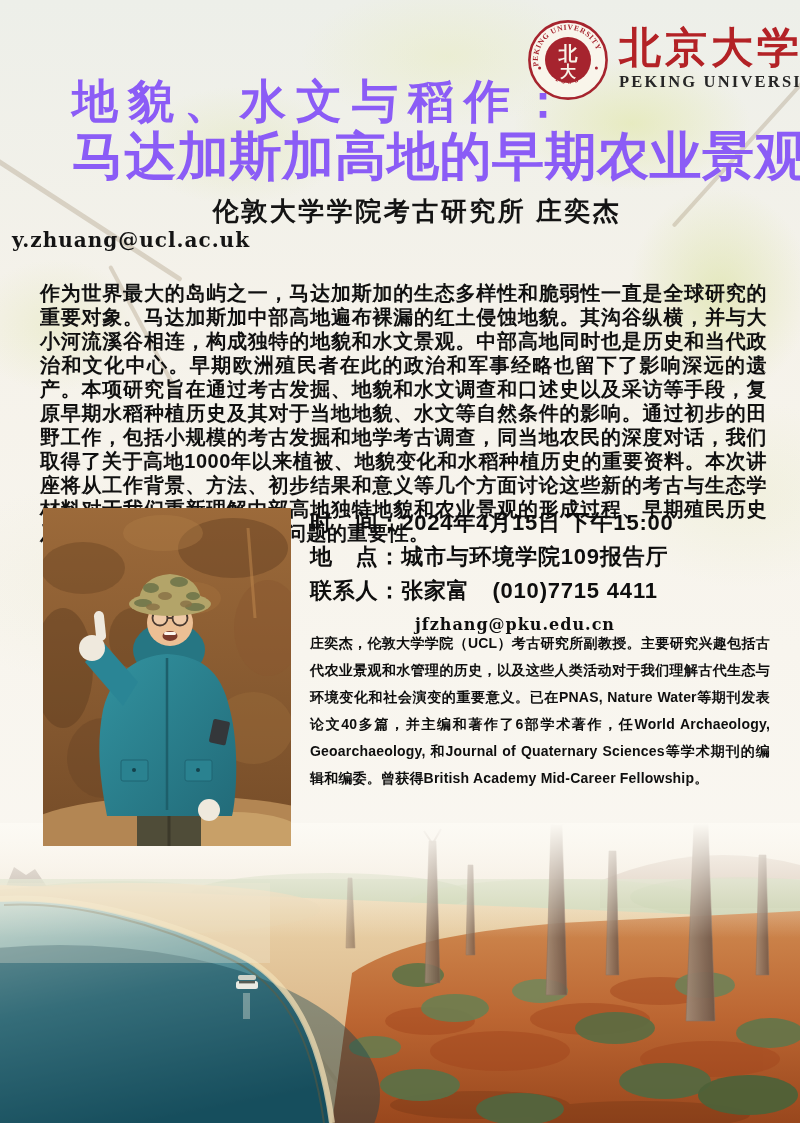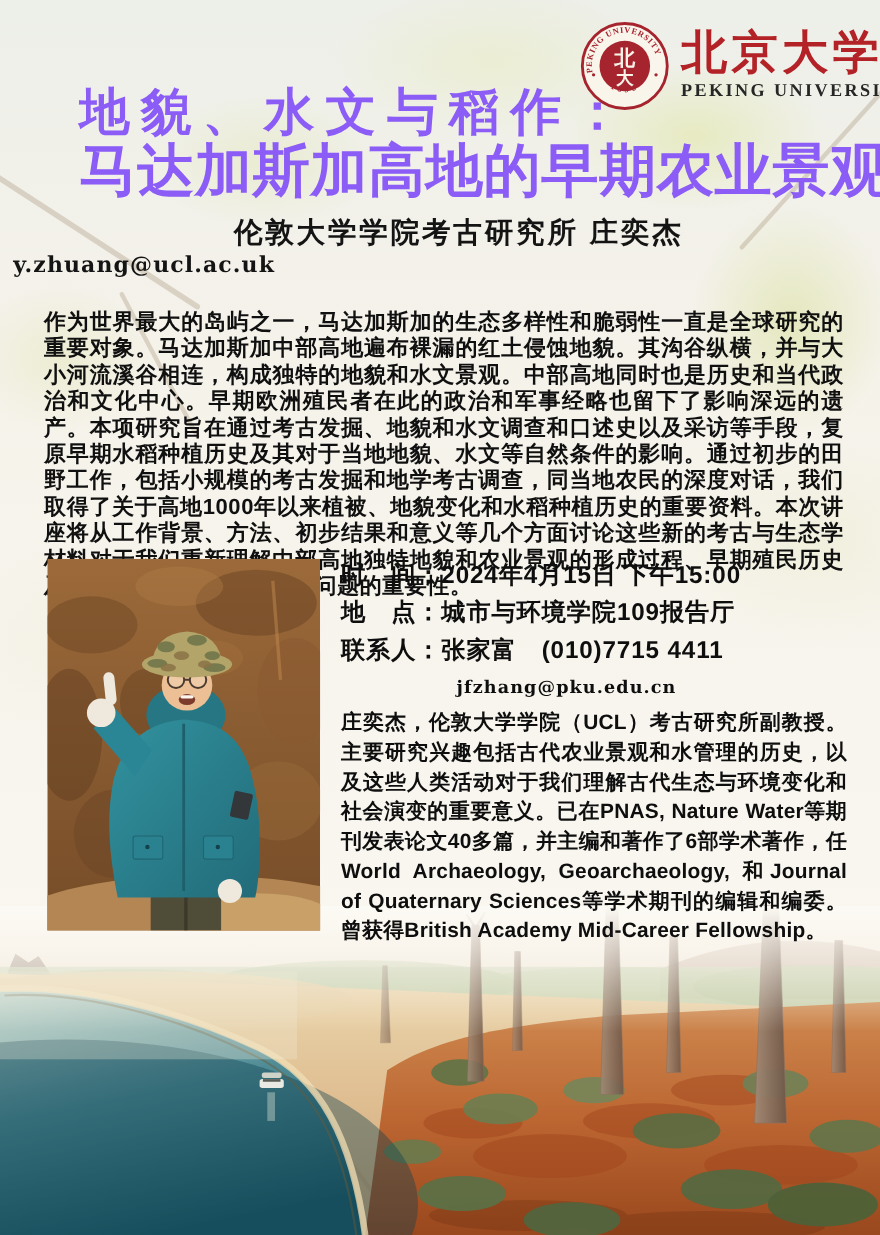--- a/index.html
+++ b/index.html
@@ -57,21 +57,21 @@
   }
 
   
   .photo{position:absolute;left:43px;top:508px;width:248px;height:338px;display:block;}
   .info{position:absolute;left:310px;top:506px;width:460px;font-weight:700;color:#0e0e0e;}
   .info-row{font-size:22px;line-height:34px;letter-spacing:0.8px;white-space:nowrap;}
   .info-row.email-row{padding-left:105px;font-family:"DejaVu Serif","Liberation Serif",serif;
     font-size:16px;letter-spacing:1px;}
   .bio{position:absolute;left:310px;top:620px;width:460px;color:#0e0e0e;}
   .bio-heading{font-size:23px;font-weight:800;letter-spacing:1px;line-height:30px;}
-  .bio-text{margin-top:24px;font-size:19px;line-height:27px;font-weight:700;
+  .bio-text{margin-top:10px;font-size:14px;line-height:27px;font-weight:700;
     letter-spacing:0.2px;text-align:justify;}
 
   
   .landscape{position:absolute;left:0;bottom:0;width:800px;height:300px;display:block;}
 </style>
 </head>
 <body>
 
 <div class="poster">
 

